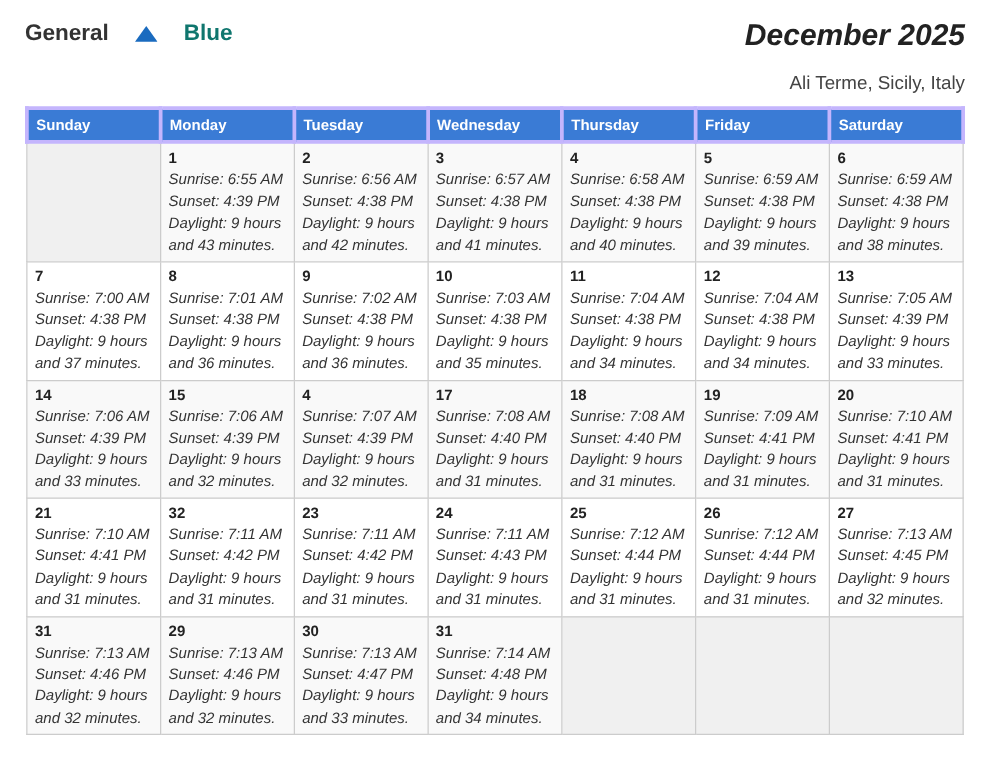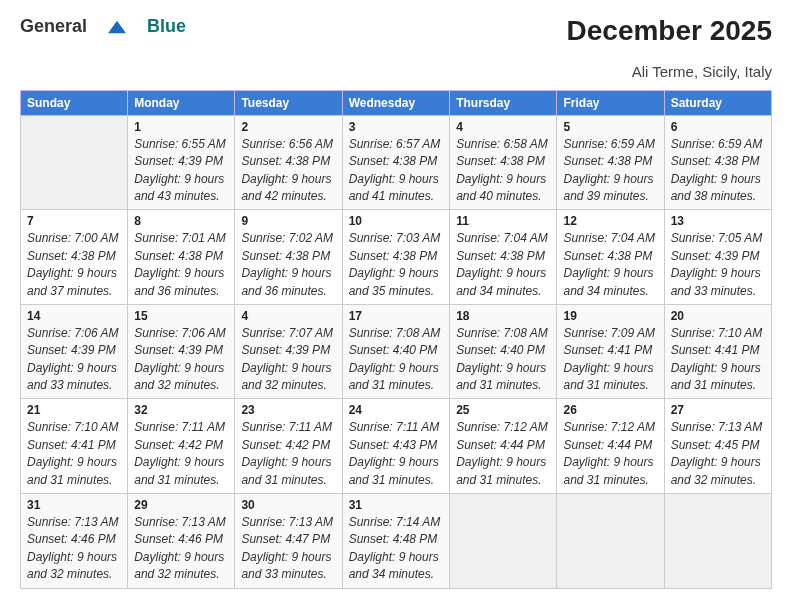--- a/index.html
+++ b/index.html
@@ -40,43 +40,44 @@
     .logo-icon {
       width: 18px;
       height: 14px;
       margin-left: 1px;
       margin-right: 1px;
     }
     .title-block {
       text-align: right;
     }
     .month-title {
-      font-size: 28px;
+      font-size: 24px;
       font-weight: bold;
       color: #222;
       line-height: 1.1;
+      font-style: italic;
     }
     .location {
       font-size: 15px;
       color: #444;
       margin-top: 16px;
     }
     .calendar {
       width: 100%;
       border-collapse: collapse;
       font-size: 11px;
     }
     .calendar thead tr th {
       background: #3a7bd5;
       color: #fff;
       padding: 5px 6px;
       font-size: 12px;
       font-weight: bold;
       text-align: left;
-      border: 1px solid #c4b5fd;
+      border: 3px solid #c4b5fd;
     }
     .calendar tbody tr td {
       border: 1px solid #ccc;
       vertical-align: top;
       padding: 4px 6px;
       width: 108px;
       min-height: 78px;
       background: #fff;
     }
     .calendar tbody tr:nth-child(odd) td {

